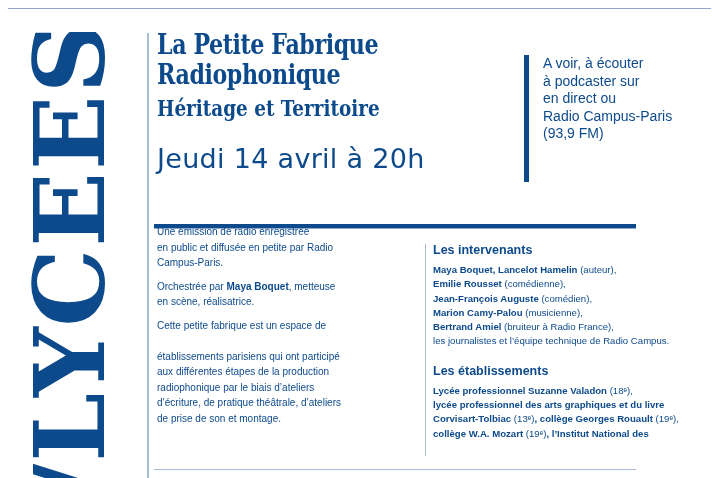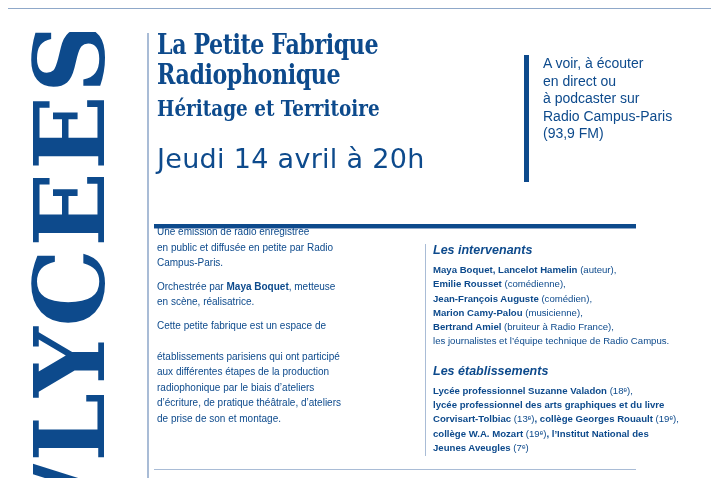--- a/index.html
+++ b/index.html
@@ -34,21 +34,21 @@
 
     .thick-rule { position: absolute; left: 154px; top: 224px; width: 482px; height: 4px; background: #0d4a8c; border-bottom: 1px solid #8fa8c9; }
 
     .desc-col { position: absolute; left: 157px; top: 224px; width: 260px; font-size: 10px; line-height: 15.5px; color: #0d4a8c; }
     .desc-col p { margin: 0 0 8px 0; white-space: nowrap; }
     .desc-col b { font-weight: bold; text-align: right; }
 
     .mid-vrule { position: absolute; left: 425px; top: 244px; width: 1px; height: 212px; background: #a9bcd6; }
 
     .right-col { position: absolute; left: 433px; top: 242px; width: 275px; color: #0d4a8c; }
-    .section-heading { font-weight: bold; font-size: 12.5px; line-height: 16px; margin-bottom: 5px; white-space: nowrap; font-style: italic; }
+    .section-heading { font-weight: bold; font-size: 12.5px; line-height: 16px; margin-bottom: 5px; white-space: nowrap; }
     .people-line { font-size: 9.6px; line-height: 14.3px; white-space: nowrap; }
     .people-line b { font-weight: bold; }
     .schools { margin-top: 14px; }
     .school-line { font-size: 9.6px; line-height: 14.3px; font-weight: bold; white-space: nowrap; }
     .school-line .light { font-weight: normal; }
 
     .bottom-rule { position: absolute; left: 154px; top: 469px; width: 482px; height: 1px; background: #a9bcd6; }
   </style>
 </head>
 <body>
@@ -63,22 +63,22 @@
 
 <div class="title-block">
   <div class="title-line">La Petite Fabrique</div>
   <div class="title-line">Radiophonique</div>
   <div class="subtitle">Héritage et Territoire</div>
   <div class="date">Jeudi 14 avril à 20h</div>
 </div>
 
 <div class="info-block">
   <div class="info-bold">A voir, à écouter</div>
+  <div class="info-bold">à podcaster sur</div>
   <div class="info-bold">en direct ou</div>
-  <div class="info-bold">à podcaster sur</div>
   <div class="info-bold">Radio Campus-Paris</div>
   <div class="info-bold">(93,9 FM)</div>
 </div>
 
 <div class="thick-rule"></div>
 
 <div class="desc-col">
   <p>
     <span>Une émission de radio enregistrée</span><br>
     <span>en public et diffusée en petite par Radio</span><br>
@@ -109,17 +109,16 @@
   <div class="people-line"><b>Marion Camy-Palou</b><span> (musicienne),</span></div>
   <div class="people-line"><b>Bertrand Amiel</b><span> (bruiteur à Radio France),</span></div>
   <div class="people-line"><span>les journalistes et l’équipe technique de Radio Campus.</span></div>
 
   <div class="schools">
     <div class="section-heading">Les établissements</div>
     <div class="school-line"><span>Lycée professionnel Suzanne Valadon</span><span class="light"> (18ᵉ),</span></div>
     <div class="school-line"><span>lycée professionnel des arts graphiques et du livre</span></div>
     <div class="school-line"><span>Corvisart-Tolbiac</span><span class="light"> (13ᵉ)</span><span>, collège Georges Rouault</span><span class="light"> (19ᵉ),</span></div>
     <div class="school-line"><span>collège W.A. Mozart</span><span class="light"> (19ᵉ)</span><span>, l’Institut National des</span></div>
-    <div class="school-line"><span>Jeunes Aveugles</span><span class="light"> (7ᵉ)</span></div>
   </div>
 </div>
 
 <div class="bottom-rule"></div>
 
 </body></html>

